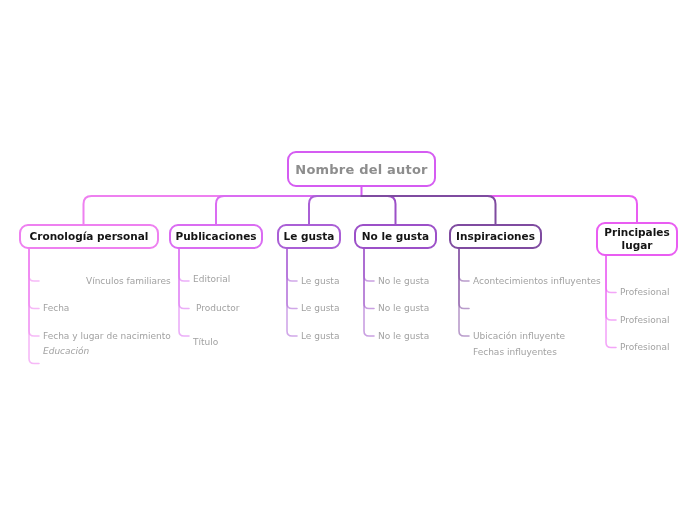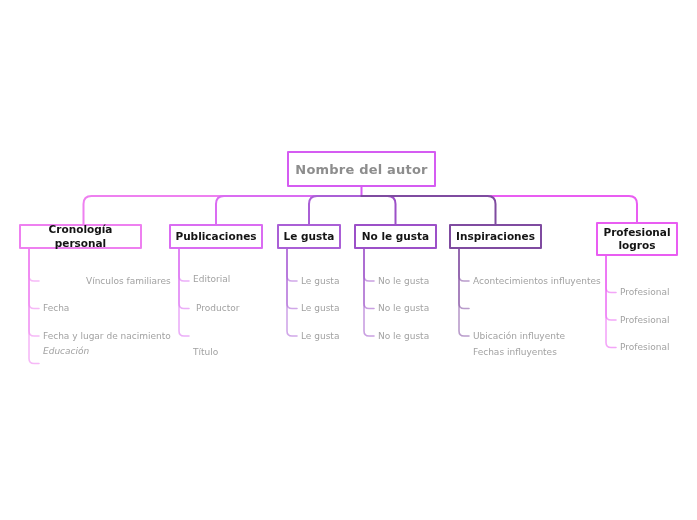--- a/index.html
+++ b/index.html
@@ -10,21 +10,21 @@
     font-family:"DejaVu Sans","Liberation Sans",sans-serif;
     overflow:hidden;
   }
   #edges{position:absolute;left:0;top:0;width:697px;height:520px;}
   .node{
     position:absolute;
     box-sizing:border-box;
     background:#ffffff;
     border-style:solid;
     border-width:2px;
-    border-radius:1px;
+    border-radius:9px;
     display:flex;align-items:center;justify-content:center;
     text-align:center;
     cursor:pointer;
   }
   .root-node{
     border-color:#d55cf2;
     font-size:13px;font-weight:bold;color:#8d8d8d;
     letter-spacing:.2px;
   }
   .branch-node{
@@ -69,51 +69,51 @@
       <path d="M459,249 V303.5 Q459,308.5 464,308.5 H469" stroke="#7f4ba0" stroke-width="1.6" fill="none" stroke-linecap="round" opacity="0.55"></path>
       <path d="M459,249 V331 Q459,336 464,336 H469" stroke="#7f4ba0" stroke-width="1.6" fill="none" stroke-linecap="round" opacity="0.55"></path>
       <path d="M606,256 V287.5 Q606,292.5 611,292.5 H616" stroke="#e95df2" stroke-width="1.6" fill="none" stroke-linecap="round" opacity="0.55"></path>
       <path d="M606,256 V315 Q606,320 611,320 H616" stroke="#e95df2" stroke-width="1.6" fill="none" stroke-linecap="round" opacity="0.55"></path>
       <path d="M606,256 V342.5 Q606,347.5 611,347.5 H616" stroke="#e95df2" stroke-width="1.6" fill="none" stroke-linecap="round" opacity="0.55"></path>
     </svg>
   <div class="node root-node" id="rootNode" style="left:287px;top:151px;width:149px;height:36px;">
     <span>Nombre del autor</span>
   </div>
   <div id="branches">
-      <div class="node branch-node" style="left: 19px; top: 224px; width: 123px; height: 25px; border-color: rgb(238, 128, 240);">
+      <div class="node branch-node" style="left: 19px; top: 224px; width: 140px; height: 25px; border-color: rgb(238, 128, 240);">
         <span>Cronología personal</span>
       </div>
       <div class="subtopic" style="left: 43px; top: 275.5px; margin-left: 43px;">Vínculos familiares</div>
       <div class="subtopic" style="left: 43px; top: 303px;">Fecha</div>
       <div class="subtopic" style="left: 43px; top: 330.5px;">Fecha y lugar de nacimiento</div>
       <div class="subtopic" style="left: 43px; top: 346px; font-style: italic;">Educación</div>
       <div class="node branch-node" style="left: 169px; top: 224px; width: 94px; height: 25px; border-color: rgb(218, 108, 242);">
         <span>Publicaciones</span>
       </div>
       <div class="subtopic" style="left: 193px; top: 274px;">Editorial</div>
       <div class="subtopic" style="left: 196px; top: 303px;">Productor</div>
-      <div class="subtopic" style="left: 193px; top: 347px;">Título</div>
+      <div class="subtopic" style="left: 193px; top: 337px;">Título</div>
       <div class="node branch-node" style="left: 277px; top: 224px; width: 64px; height: 25px; border-color: rgb(170, 95, 214);">
         <span>Le gusta</span>
       </div>
       <div class="subtopic" style="left: 301px; top: 275.5px;">Le gusta</div>
       <div class="subtopic" style="left: 301px; top: 303px;">Le gusta</div>
       <div class="subtopic" style="left: 301px; top: 330.5px;">Le gusta</div>
       <div class="node branch-node" style="left: 354px; top: 224px; width: 83px; height: 25px; border-color: rgb(156, 80, 200);">
         <span>No le gusta</span>
       </div>
       <div class="subtopic" style="left: 378px; top: 275.5px;">No le gusta</div>
       <div class="subtopic" style="left: 378px; top: 303px;">No le gusta</div>
       <div class="subtopic" style="left: 378px; top: 330.5px;">No le gusta</div>
       <div class="node branch-node" style="left: 449px; top: 224px; width: 93px; height: 25px; border-color: rgb(127, 75, 160);">
         <span>Inspiraciones</span>
       </div>
       <div class="subtopic" style="left: 473px; top: 275.5px;">Acontecimientos influyentes</div>
       <div class="subtopic" style="left: 473px; top: 303px; margin-top: 44px;">Fechas influyentes</div>
       <div class="subtopic" style="left: 473px; top: 330.5px;">Ubicación influyente</div>
       <div class="node branch-node" style="left: 596px; top: 222px; width: 82px; height: 34px; border-color: rgb(233, 93, 242);">
-        <span>Profesional logros</span>
+        <span>Principales lugar</span>
       </div>
       <div class="subtopic" style="left: 620px; top: 287px;">Profesional</div>
       <div class="subtopic" style="left: 620px; top: 314.5px;">Profesional</div>
       <div class="subtopic" style="left: 620px; top: 342px;">Profesional</div>
     </div>
 </div>
 
 </body></html>

